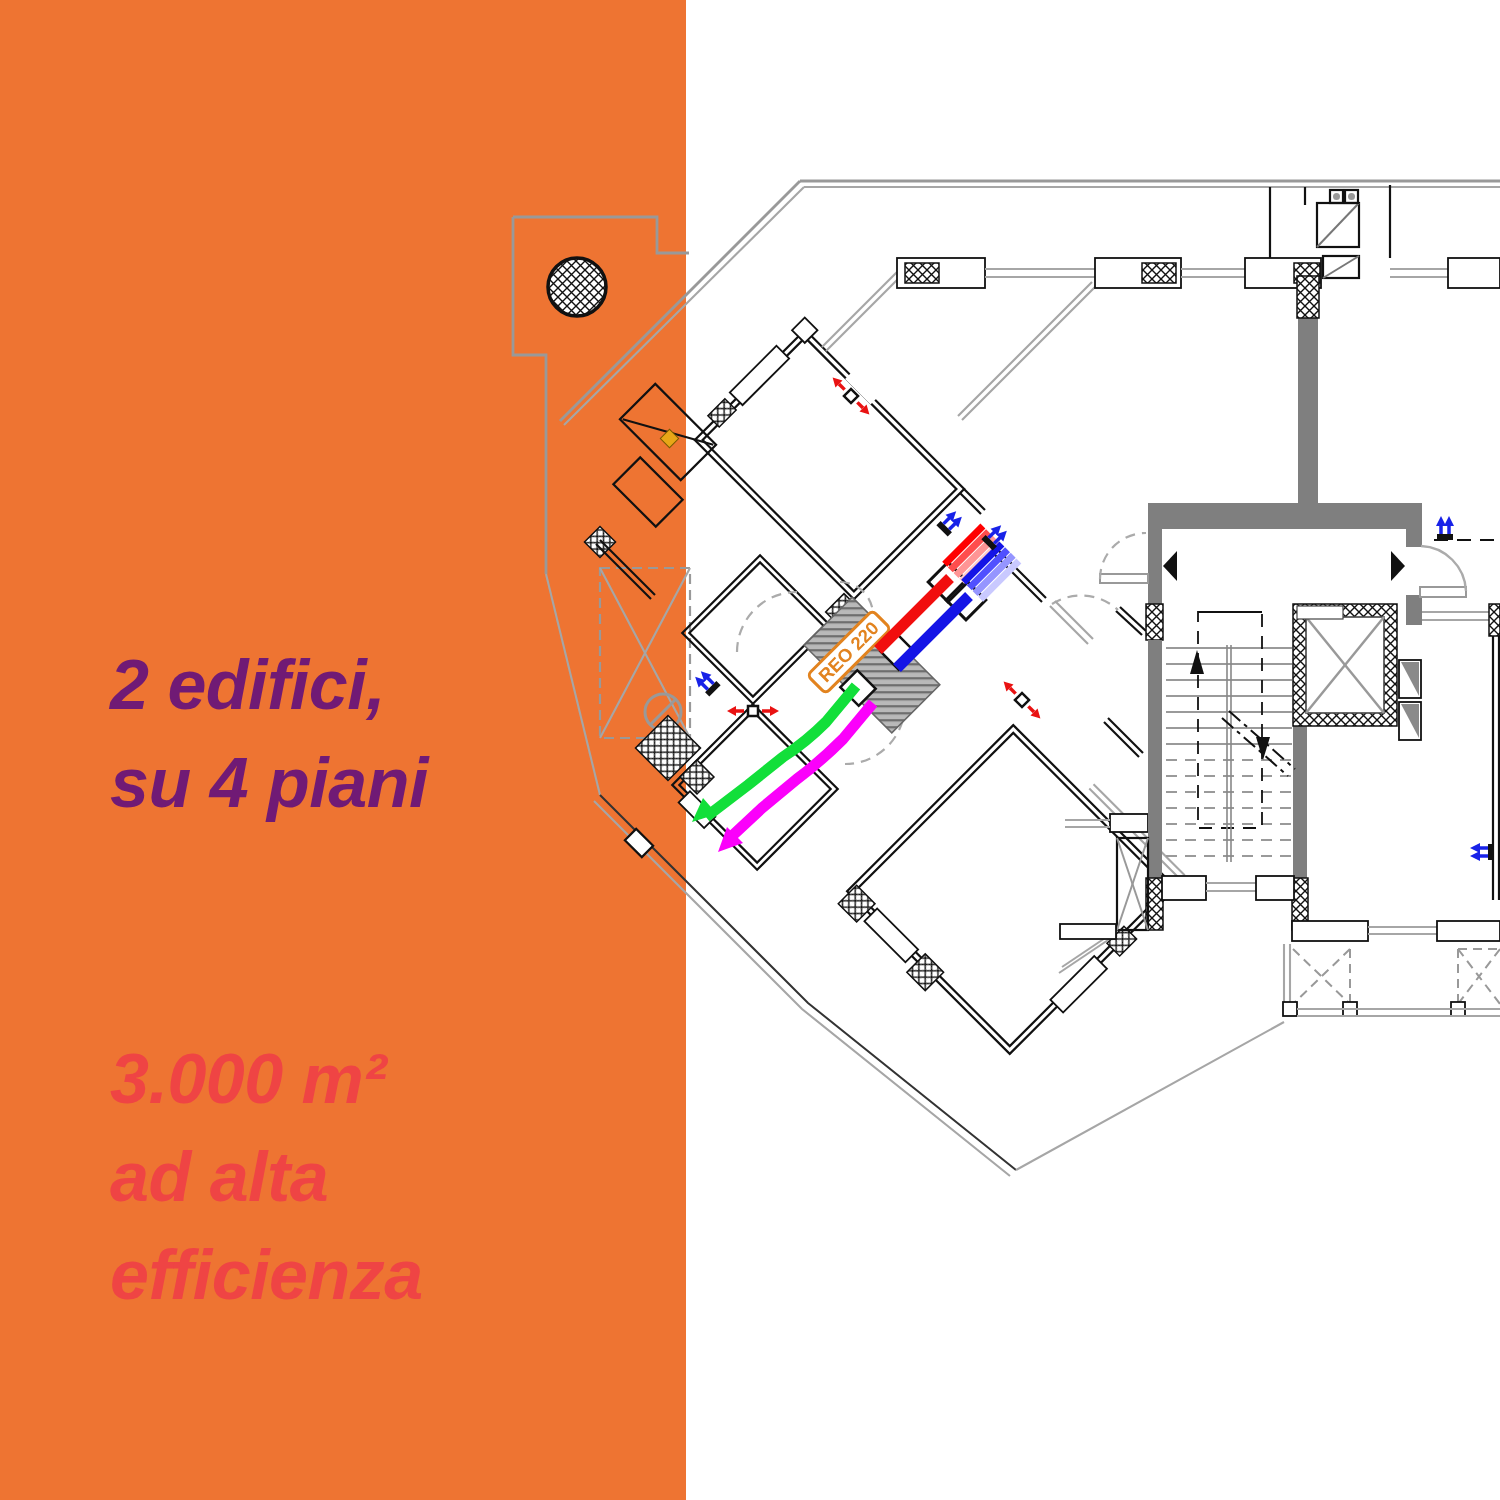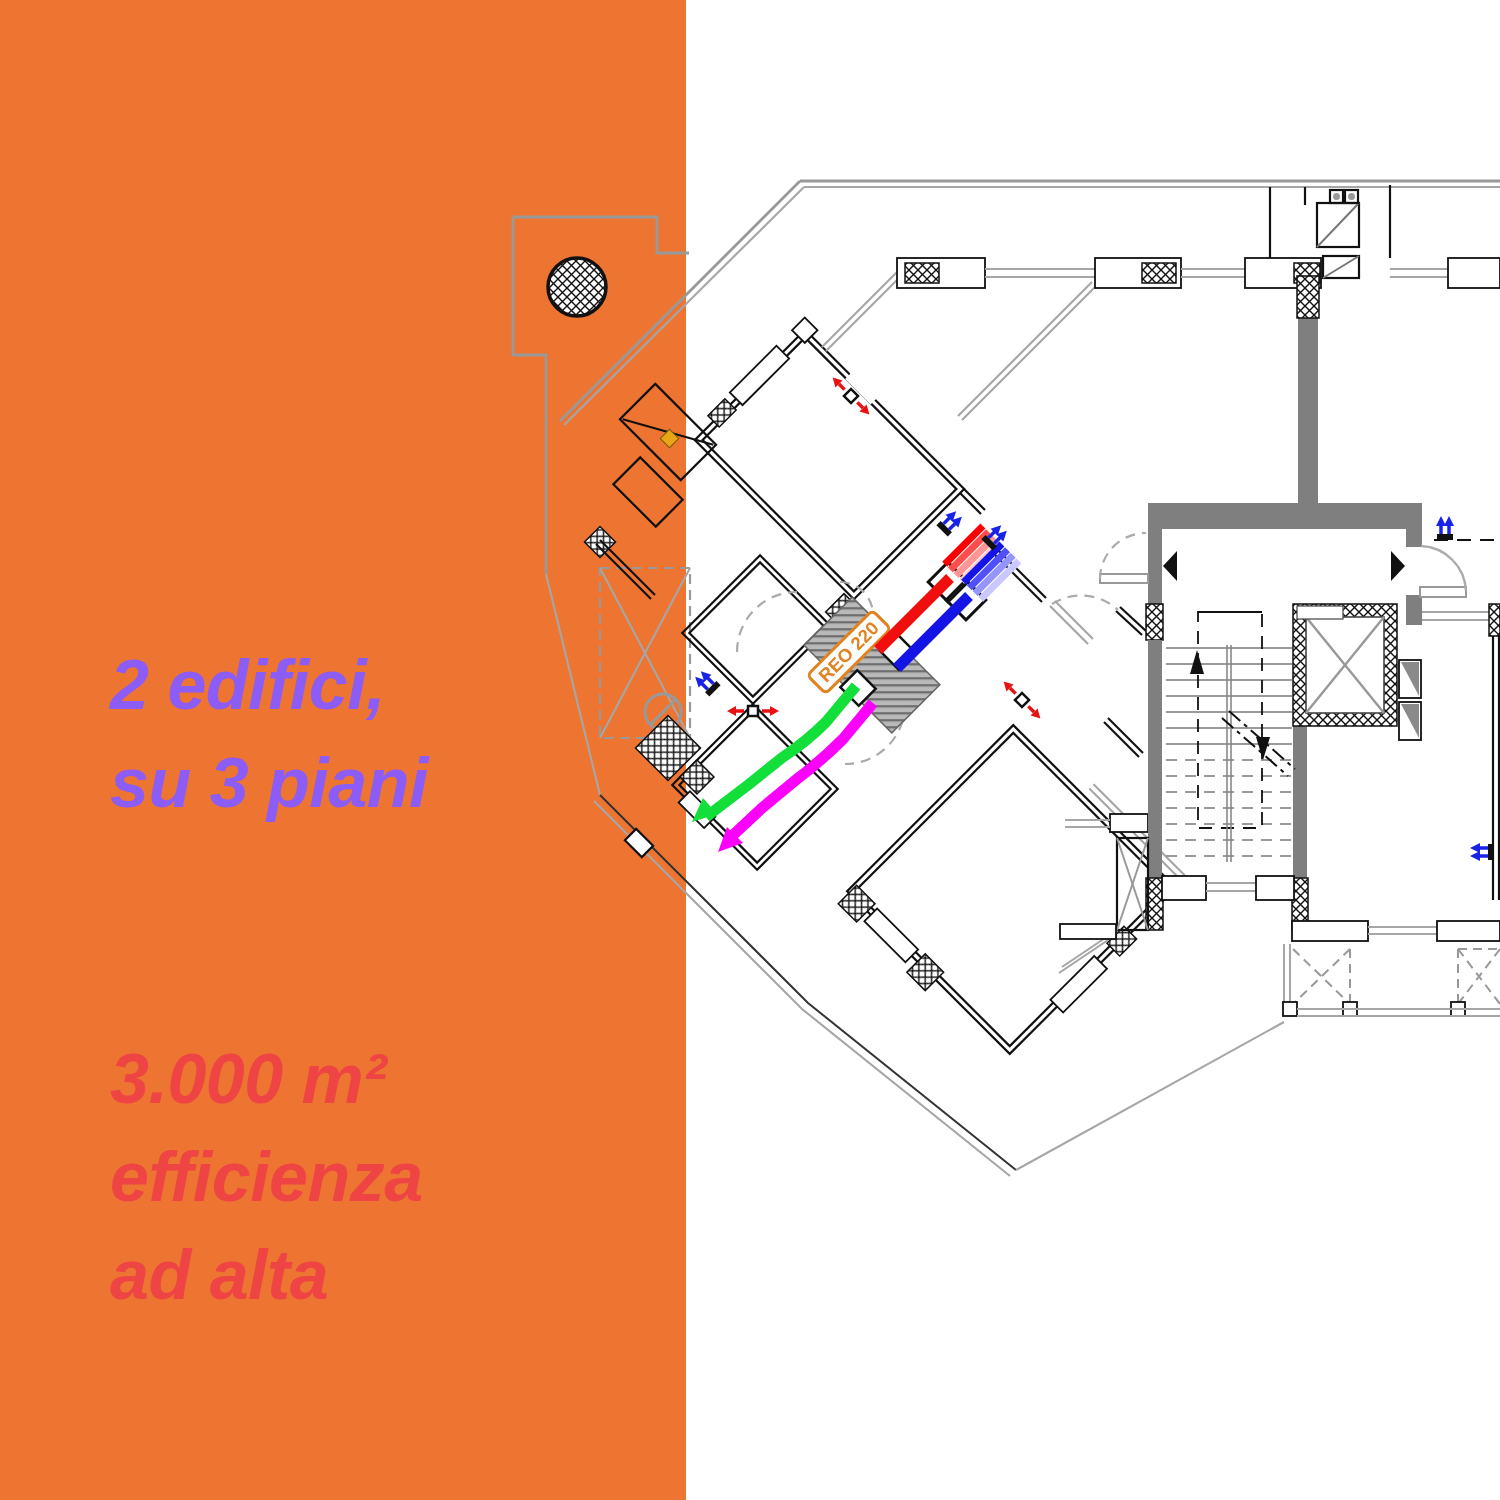--- a/index.html
+++ b/index.html
@@ -2,47 +2,47 @@
 <html><head>
 <meta charset="utf-8">
 <style>
   html,body{margin:0;padding:0}
   body{width:1500px;height:1500px;position:relative;background:#fff;overflow:hidden;
        font-family:"Liberation Sans",sans-serif}
   .panel{position:absolute;left:0;top:0;width:686px;height:1500px;background:#EE7432}
   .stats{position:absolute;font-style:italic;font-weight:bold;font-size:70px;
          line-height:98px;letter-spacing:-.5px;white-space:nowrap}
   .stats span{display:block}
-  #stat1{left:110px;top:636px;color:#8b5cf6}
+  #stat1{left:110px;top:636px;color:#701a75}
   #stat2{left:110px;top:1030px;color:#ef4444}
   #plan{position:absolute;left:0;top:0;width:1500px;height:1500px}
   .b2{stroke:#111;stroke-width:2.2;fill:none}
   .gy{stroke:#999;stroke-width:2.8;fill:none}
   .gy2{stroke:#a6a6a6;stroke-width:2.1;fill:none}
   .w{fill:#fff;stroke:#111;stroke-width:1.8}
   .xhs{fill:url(#xh);stroke:#111;stroke-width:1.5}
   .gw{fill:#7f7f7f;stroke:none}
   .arc{stroke:#ababab;stroke-width:2.2;fill:none;stroke-dasharray:10 7}
   .tread{stroke:#9a9a9a;stroke-width:2.2}
   .treadd{stroke:#9a9a9a;stroke-width:2.2;stroke-dasharray:11 8}
 </style>
 </head>
 <body>
 
 <div class="panel"></div>
 
 <div class="stats" id="stat1">
   <span>2 edifici,</span>
-  <span>su 3 piani</span>
+  <span>su 4 piani</span>
 </div>
 
 <div class="stats" id="stat2">
   <span>3.000 m²</span>
+  <span>ad alta</span>
   <span>efficienza</span>
-  <span>ad alta</span>
 </div>
 
 <svg id="plan" viewBox="0 0 1500 1500">
   <defs>
     <pattern id="xh" width="9" height="9" patternUnits="userSpaceOnUse">
       <rect width="9" height="9" fill="#fff"></rect>
       <path d="M0,0 L9,9 M0,9 L9,0" stroke="#111" stroke-width="1.4"></path>
     </pattern>
     <pattern id="gh" width="7" height="7" patternUnits="userSpaceOnUse" patternTransform="rotate(45)">
       <rect width="7" height="7" fill="#b9b9b9"></rect>

